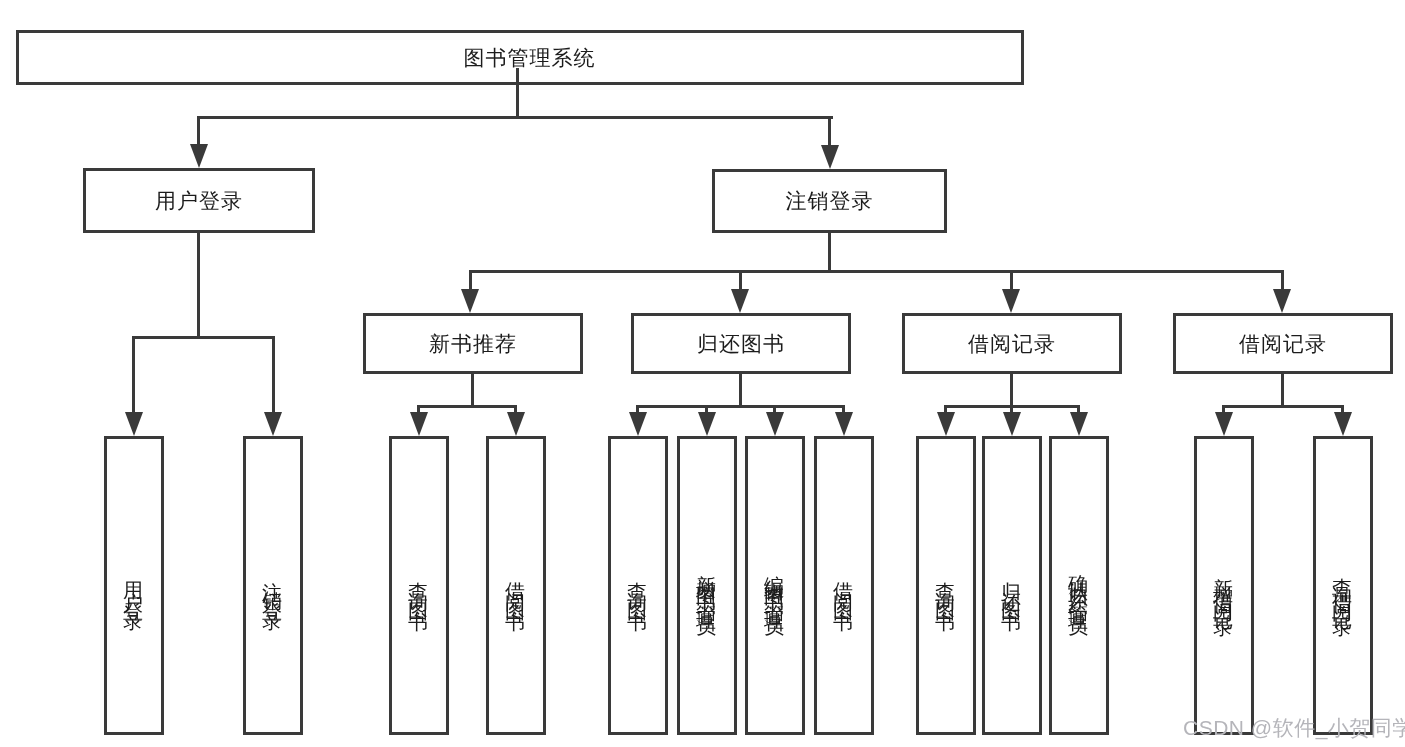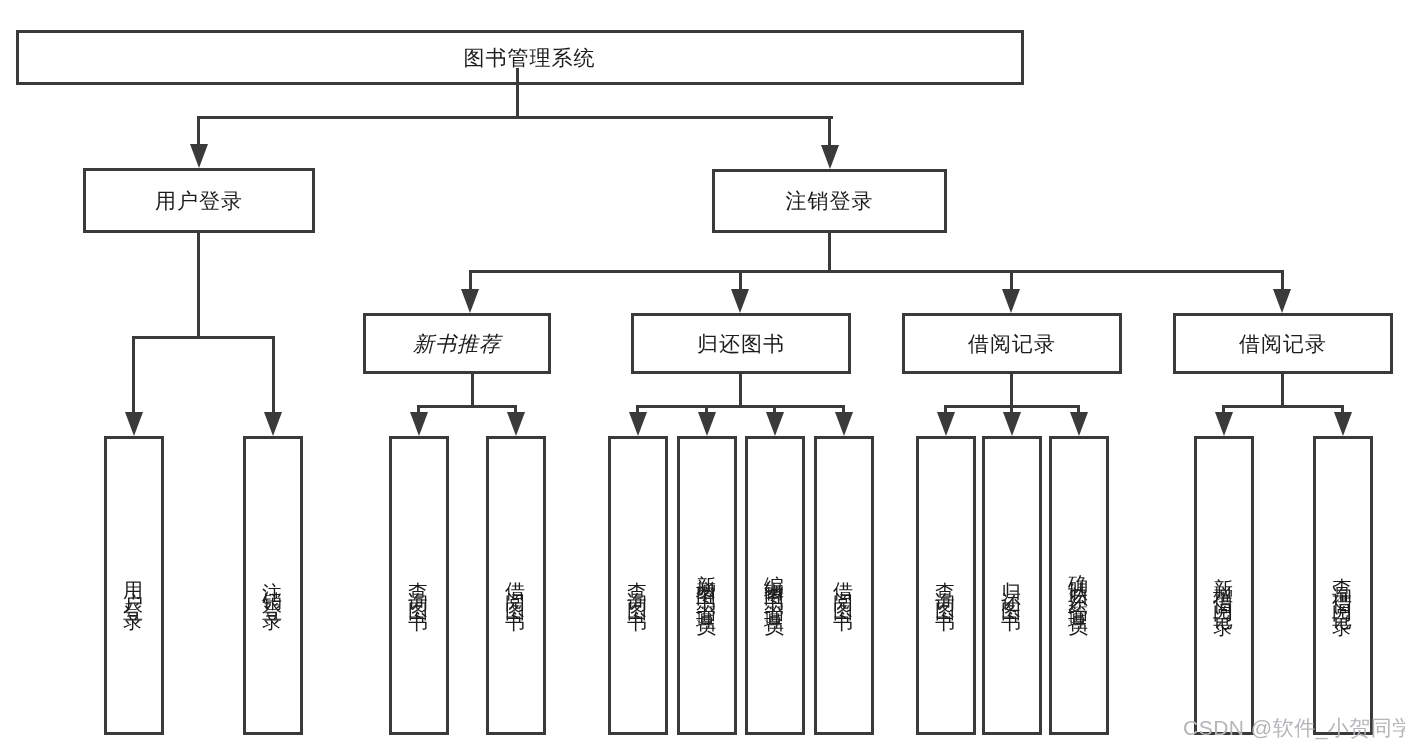--- a/index.html
+++ b/index.html
@@ -62,21 +62,21 @@
   <div class="line" style="left:469px;top:270px;width:815px;height:3px;"></div>
   <div class="line" style="left:469px;top:270px;width:3px;height:38px;"></div>
   <div class="line" style="left:739px;top:270px;width:3px;height:38px;"></div>
   <div class="line" style="left:1010px;top:270px;width:3px;height:38px;"></div>
   <div class="line" style="left:1281px;top:270px;width:3px;height:38px;"></div>
   <div class="arrow" style="left:461px;top:289px;"></div>
   <div class="arrow" style="left:731px;top:289px;"></div>
   <div class="arrow" style="left:1002px;top:289px;"></div>
   <div class="arrow" style="left:1273px;top:289px;"></div>
 
-  <div class="box" style="left:363px;top:313px;width:188px;height:61px;font-style:italic;">
+  <div class="box" style="left:363px;top:313px;width:220px;height:61px;">
     <span>新书推荐</span>
   </div>
   <div class="box" style="left:631px;top:313px;width:220px;height:61px;">
     <span>归还图书</span>
   </div>
   <div class="box" style="left:902px;top:313px;width:220px;height:61px;">
     <span>借阅记录</span>
   </div>
   <div class="box" style="left:1173px;top:313px;width:220px;height:61px;">
     <span>借阅记录</span>

